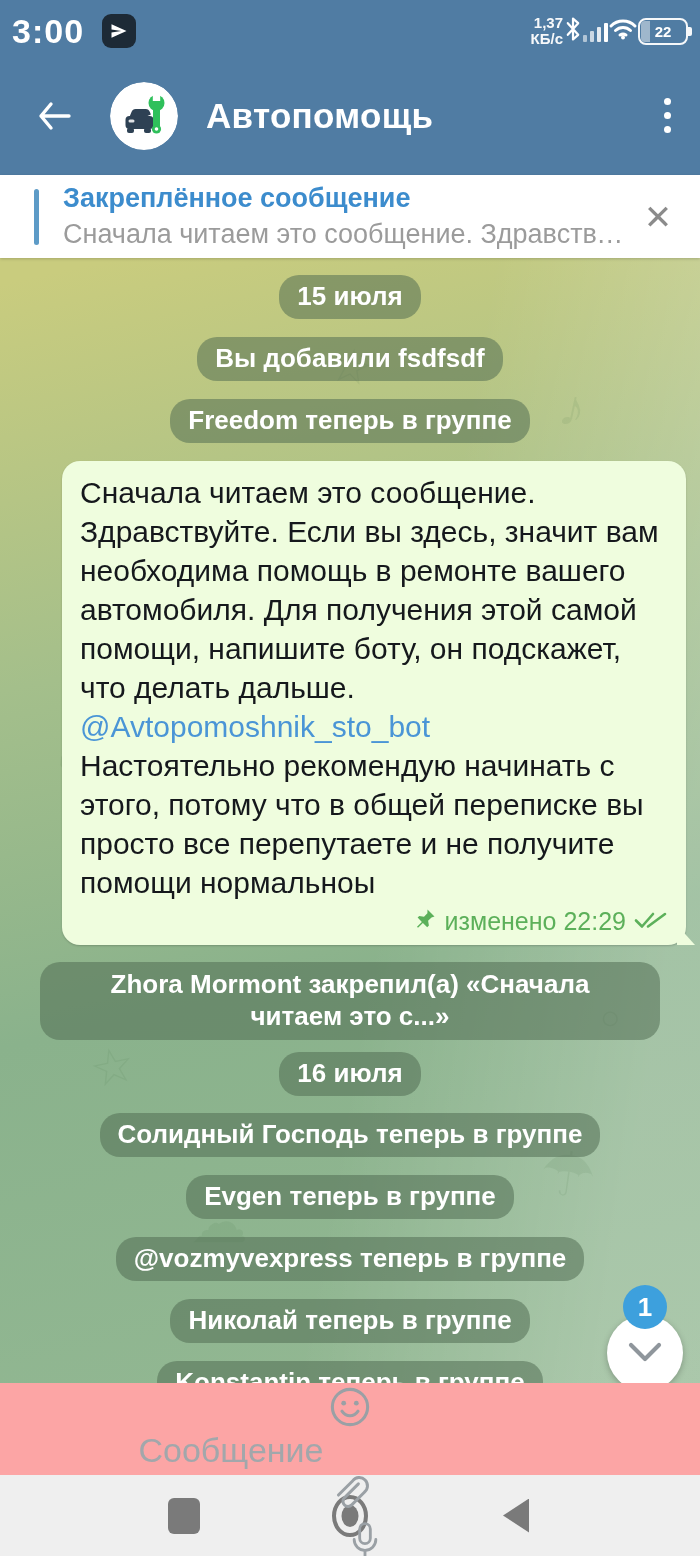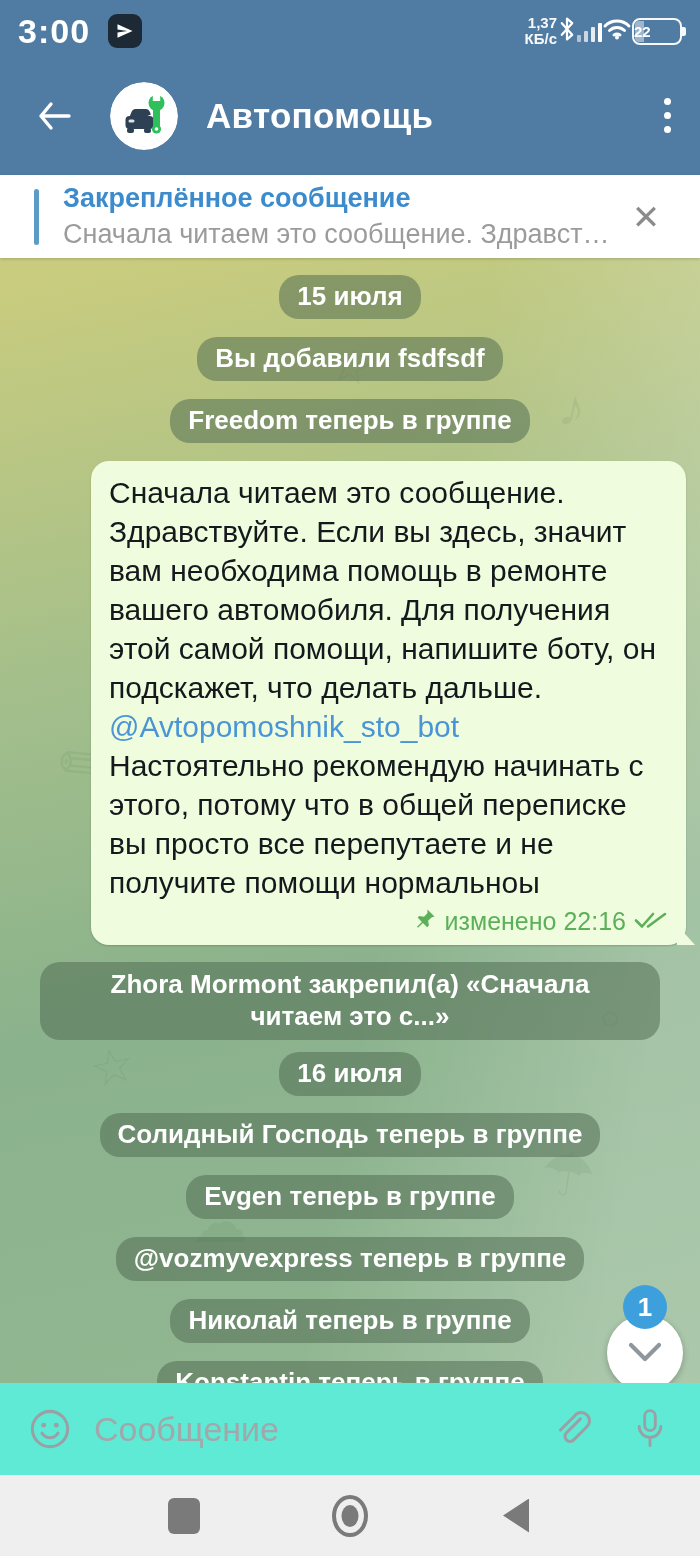--- a/index.html
+++ b/index.html
@@ -6,59 +6,59 @@
   html,body { width:700px; height:1556px; }
   body {
     font-family:"Liberation Sans", sans-serif;
     width:700px; height:1556px; overflow:hidden; background:#fff;
     display:flex; flex-direction:column;
   }
 
   
   .appbar { background:#507ca3; flex:0 0 auto; }
   .statusbar {
-    height:62px; display:flex; align-items:center; padding:0 18px; color:#fff;
+    height:62px; display:flex; align-items:center; padding:0 12px; color:#fff;
   }
   .sb-time { font-size:34px; font-weight:700; letter-spacing:1px; }
   .sb-plane {
     width:34px; height:34px; margin-left:18px; background:#1d2a36; border-radius:9px;
     display:flex; align-items:center; justify-content:center;
   }
   .sb-right { margin-left:auto; display:flex; align-items:center; }
   .sb-speed { font-size:15px; line-height:16px; text-align:right; font-weight:700; opacity:.95; }
   .sb-bars { display:flex; align-items:flex-end; gap:3px; height:22px; }
   .sb-bars i { display:block; width:4px; background:#fff; border-radius:1px; }
   .sb-bars i:nth-child(1){height:7px;opacity:.55;}
   .sb-bars i:nth-child(2){height:11px;opacity:.7;}
   .sb-bars i:nth-child(3){height:15px;opacity:.85;}
   .sb-bars i:nth-child(4){height:19px;opacity:1;}
   .sb-batt {
     position:relative; width:50px; height:27px; border:2px solid rgba(255,255,255,.95);
-    border-radius:8px; display:flex; align-items:center; 
+    border-radius:8px; display:flex; align-items:center; justify-content:center;
     font-size:15px; font-weight:700;
   }
   .sb-batt::after {
     content:""; position:absolute; right:-6px; top:7px; width:4px; height:9px;
     background:rgba(255,255,255,.95); border-radius:0 2px 2px 0;
   }
   .sb-batt .fill { position:absolute; left:1px; top:1px; bottom:1px; width:9px; background:rgba(255,255,255,.45); border-radius:4px 0 0 4px; }
   .sb-batt span { position:relative; }
 
   .header { height:113px; display:flex; align-items:center; padding:0 10px 6px 26px; }
   .back-btn { width:56px; height:56px; display:flex; align-items:center; justify-content:center; }
   .avatar { width:68px; height:68px; margin-left:28px; border-radius:50%; overflow:hidden; flex:0 0 auto; }
   .h-texts { margin-left:28px; color:#fff; min-width:0; }
   .h-title { font-size:35px; font-weight:700; letter-spacing:.3px; }
   .h-sub { font-size:26px; color:#bdd3e6; margin-top:4px; }
   .kebab { margin-left:auto; width:46px; height:56px; display:flex; flex-direction:column; align-items:center; justify-content:center; gap:7px; }
   .kebab i { width:7px; height:7px; border-radius:50%; background:#fff; }
 
   
   .pinned {
-    height:83px; background:#fff; display:flex; align-items:center; padding:0 30px 0 34px;
+    height:83px; background:#fff; display:flex; align-items:center; padding:0 18px 0 34px;
     box-shadow:0 1px 3px rgba(0,0,0,.18); position:relative; z-index:3;
   }
   .pin-accent { width:5px; height:56px; border-radius:3px; background:#5d9bc7; flex:0 0 auto; }
   .pin-texts { margin-left:24px; min-width:0; flex:1; }
   .pin-title { color:#3c8ccd; font-size:27px; font-weight:700; }
   .pin-preview { color:#9b9b9b; font-size:27px; margin-top:5px; white-space:nowrap; overflow:hidden; text-overflow:ellipsis; }
   .pin-close { width:48px; height:48px; display:flex; align-items:center; justify-content:center; color:#8b8b8b; font-size:34px; }
 
   
   .chat {
@@ -73,21 +73,21 @@
   .chat-flow { position:relative; display:flex; flex-direction:column; align-items:center; padding-top:17px; }
   .chip {
     background:rgba(78,106,80,.52); color:#fff; font-weight:700; font-size:26px;
     padding:5px 18px 7px; border-radius:20px; text-align:center; max-width:630px;
     line-height:32px;
   }
   .chip + .chip { margin-top:18px; }
   .chip.wide { padding:6px 22px 8px; }
 
   .bubble {
-    position:relative; align-self:stretch; margin:18px 14px 0 91px;
+    position:relative; align-self:stretch; margin:18px 14px 0 62px;
     background:#effdde; border-radius:18px; padding:12px 18px 8px;
     box-shadow:0 1px 2px rgba(0,0,0,.18);
   }
   .bubble::after {
     content:""; position:absolute; right:-9px; bottom:0; width:18px; height:20px;
     background:#effdde; clip-path:polygon(0 0, 100% 100%, 0 100%);
   }
   .msg-text { font-size:30px; line-height:39px; color:#15181c; word-wrap:break-word; }
   .msg-link { display:block; color:#4a95d6; }
   .msg-footer { display:flex; align-items:center; justify-content:flex-end; gap:8px; margin-top:3px; height:32px; }
@@ -104,22 +104,22 @@
     display:flex; align-items:center; justify-content:center;
   }
   .fab-badge {
     position:absolute; left:16px; top:0; width:44px; height:44px; border-radius:50%;
     background:#3da0dd; color:#fff; font-size:26px; font-weight:700;
     display:flex; align-items:center; justify-content:center; z-index:2;
   }
 
   
   .composer {
-    height:92px; background:#5eead4; display:flex; align-items:center; padding:0 26px;
-    position:relative; z-index:3;
+    height:92px; background:#fca5a5; display:flex; align-items:center; padding:0 26px;
+    position:relative; z-index:3;flex-direction:column;
   }
   .composer input {
     flex:1; border:none; outline:none; font-family:"Liberation Sans",sans-serif;
     font-size:34px; color:#333; margin-left:20px; min-width:0; background:transparent;
   }
   .composer input::placeholder { color:#a2a7ab; }
   .comp-icon { width:48px; height:48px; display:flex; align-items:center; justify-content:center; flex:0 0 auto; }
   .comp-icon + .comp-icon { margin-left:30px; }
 
   
@@ -241,21 +241,21 @@
         <span>Сначала читаем это сообщение. Здравствуйте. Если вы здесь, значит вам необходима помощь в ремонте вашего автомобиля. Для получения этой самой помощи, напишите боту, он подскажет, что делать дальше.</span>
         <a class="msg-link">@Avtopomoshnik_sto_bot</a>
         <span>Настоятельно рекомендую начинать с этого, потому что в общей переписке вы просто все перепутаете и не получите помощи нормальноы</span>
       </div>
       <div class="msg-footer">
         <span>
           <svg width="24" height="24" viewBox="0 0 24 24">
               <path d="M14.5 2.5l7 7-3 .9-3.4 3.4.8 4.7-1.7 1.7-4.3-4.3-4.9 4.9-1-1 4.9-4.9-4.3-4.3 1.7-1.7 4.7.8 3.4-3.4.1-3.8z" fill="#5cb05a"></path>
             </svg>
         </span>
-        <span class="msg-edited">изменено 22:16</span>
+        <span class="msg-edited">изменено 22:29</span>
         <span>
           <svg width="34" height="24" viewBox="0 0 34 24">
               <path d="M2 13.5l6 6L19 7" stroke="#5cb05a" stroke-width="2.6" fill="none" stroke-linecap="round" stroke-linejoin="round"></path>
               <path d="M14 19.5L31 7" stroke="#5cb05a" stroke-width="2.6" fill="none" stroke-linecap="round"></path>
             </svg>
         </span>
       </div>
     </div>
 
     <div class="chip wide after-bubble" style="max-width:620px;">Zhora Mormont закрепил(а) «Сначала читаем это с...»</div>

